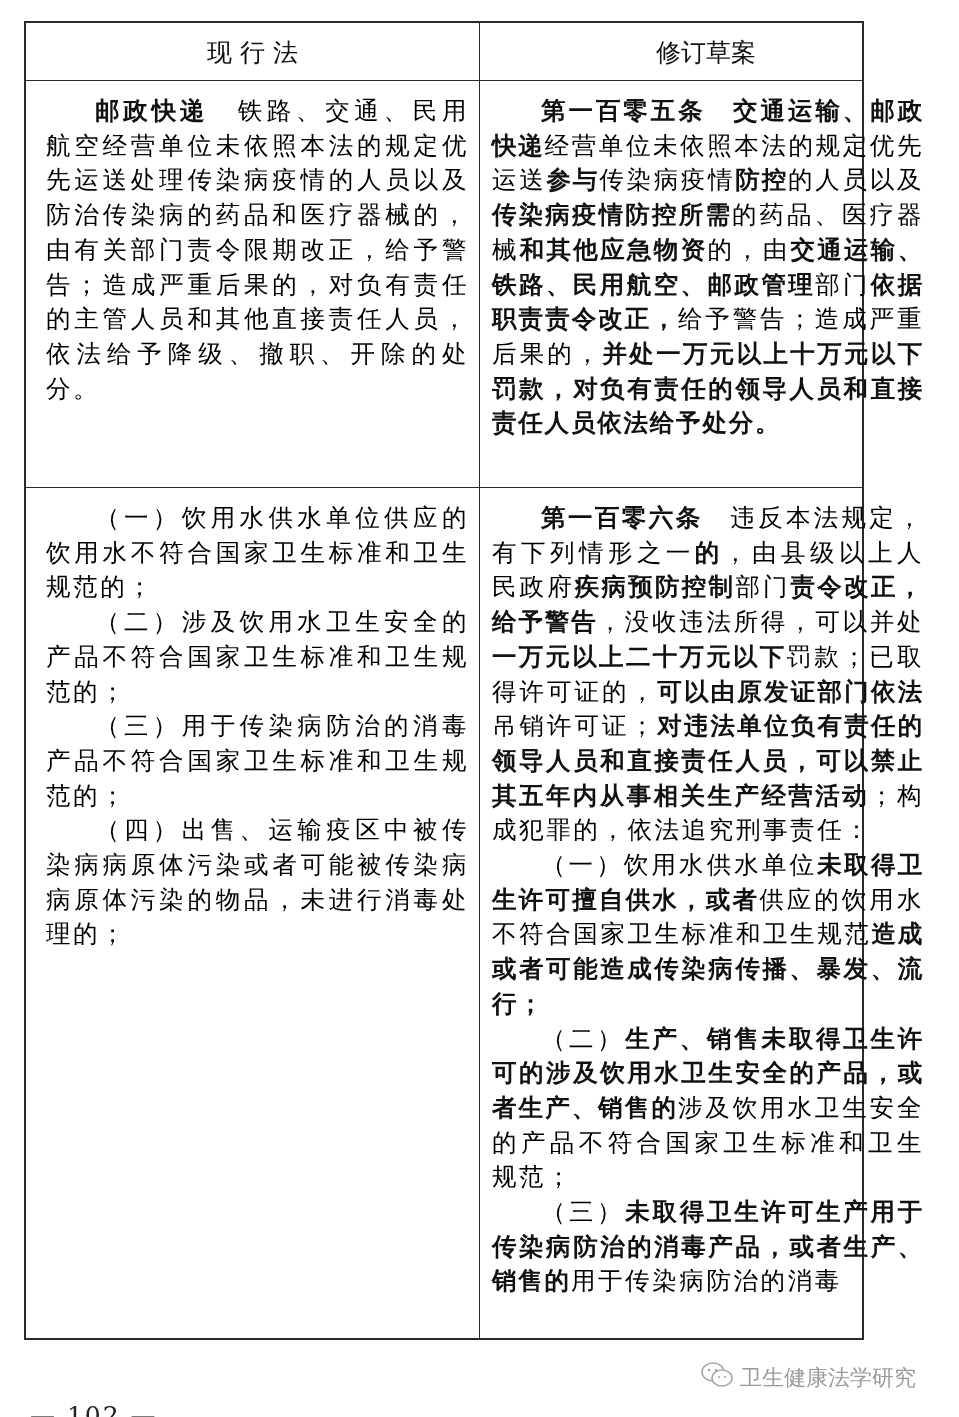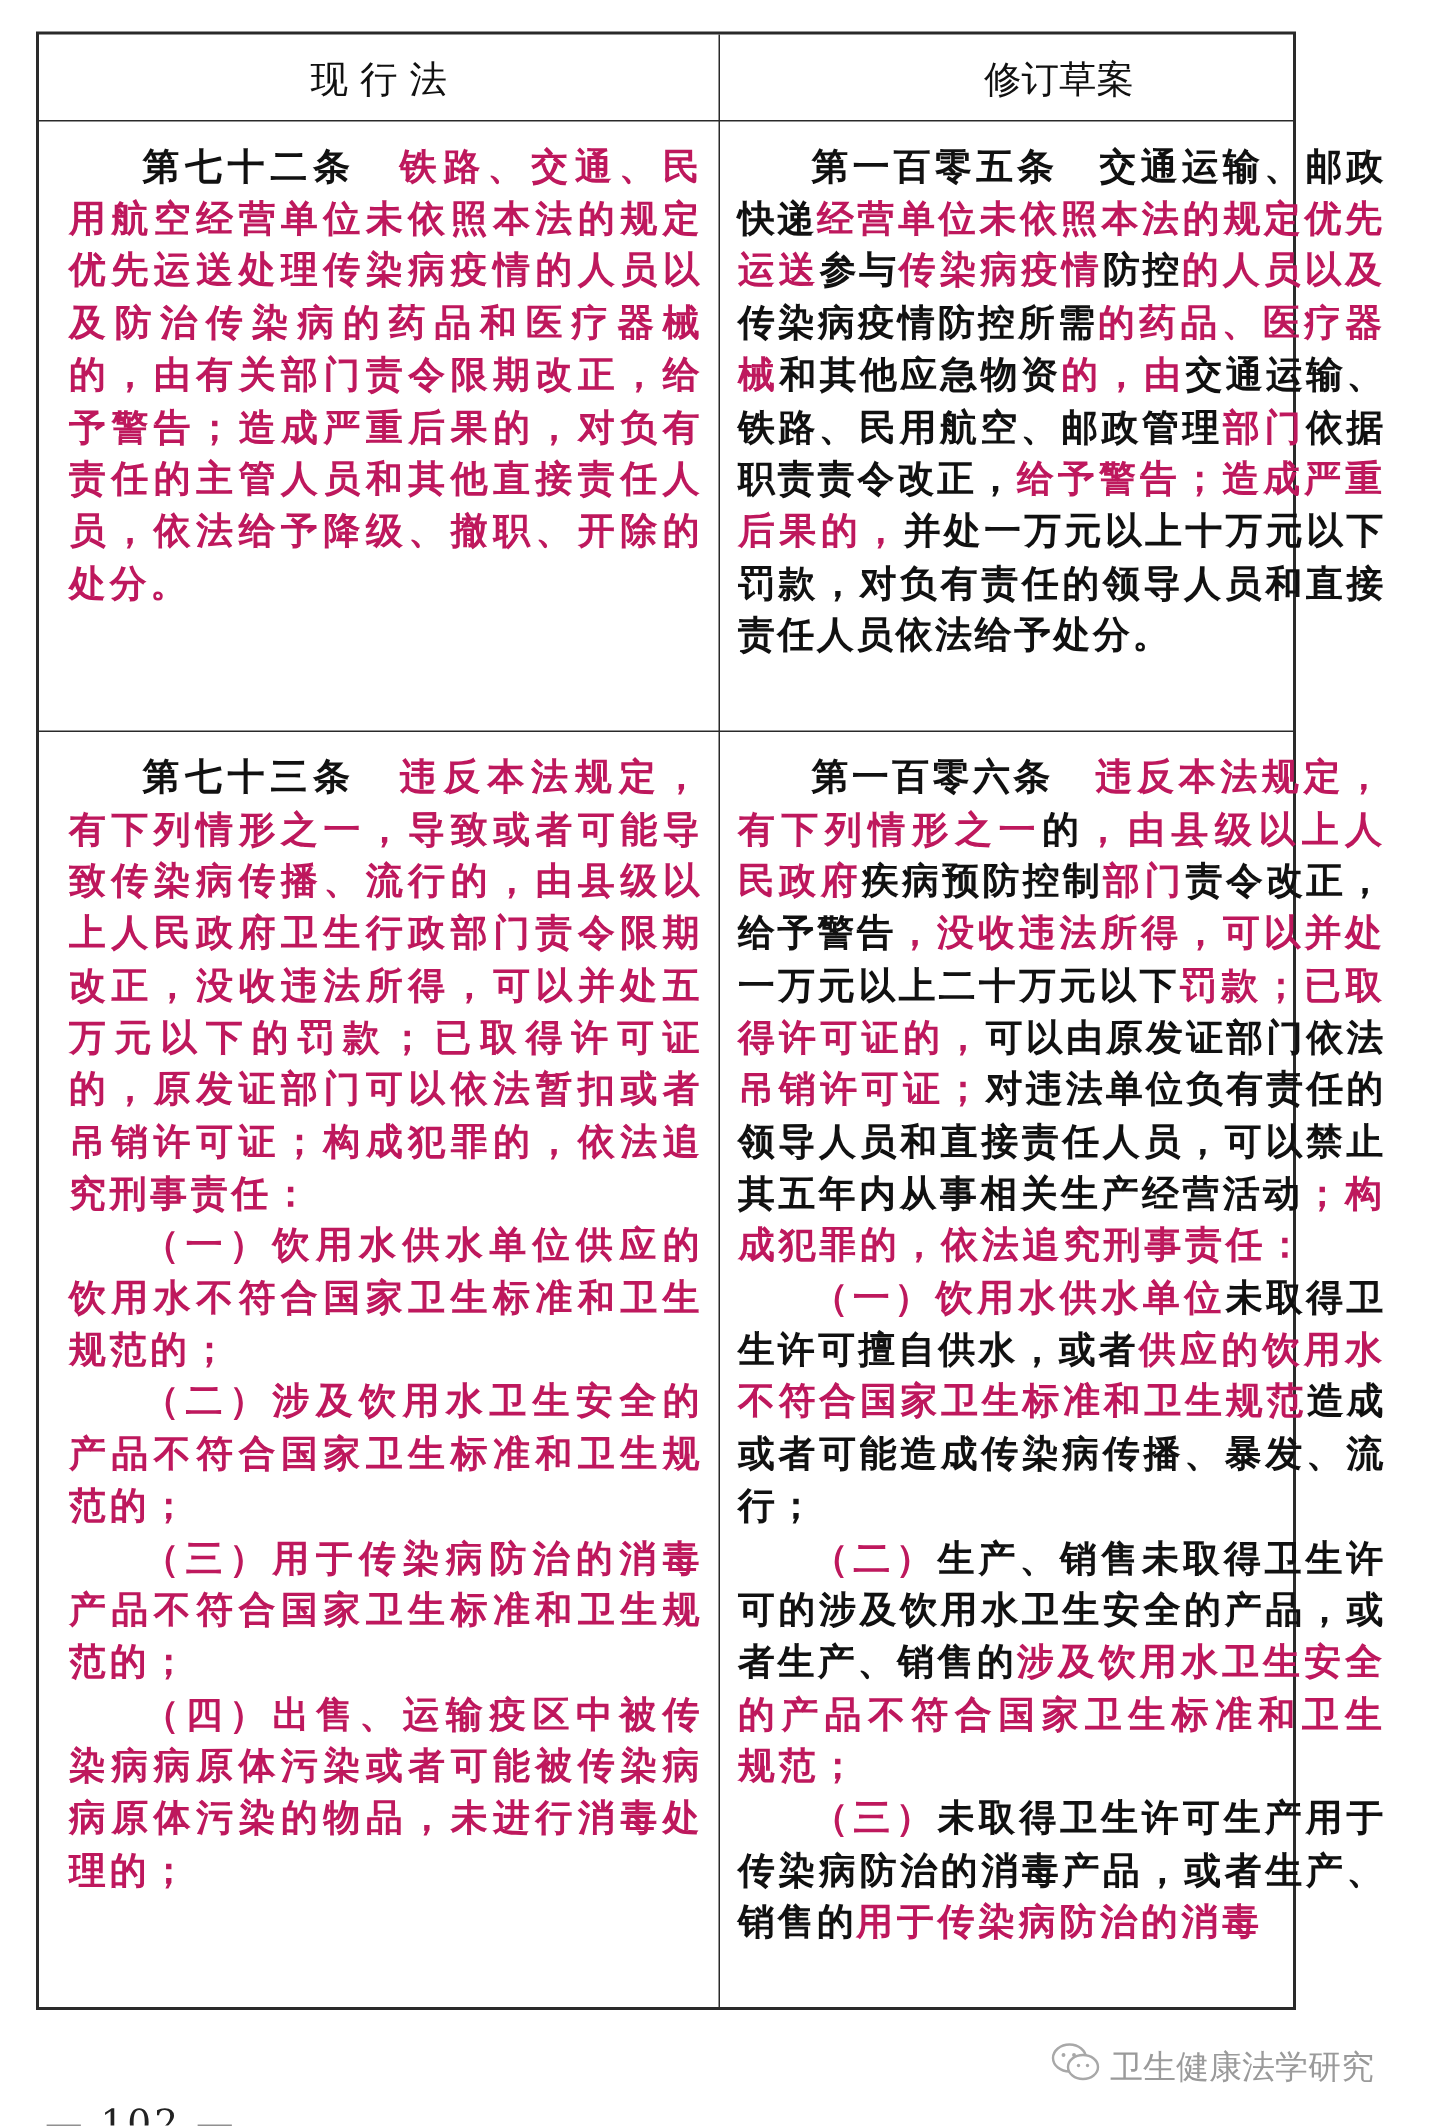--- a/index.html
+++ b/index.html
@@ -8,44 +8,43 @@
   .table { position:absolute; left:24px; top:21px; width:840px; height:1319px;
            border:2px solid #2a2a2a; box-sizing:border-box; }
   .vline { position:absolute; left:453px; top:0; bottom:0; width:1px; background:#2a2a2a; }
   .hline { position:absolute; left:0; right:0; height:1px; background:#2a2a2a; }
   .hdr { position:absolute; top:0; height:58px; display:flex; align-items:center; justify-content:center;
          font-family:"DejaVu Sans", "Liberation Sans", sans-serif; font-size:25px; font-weight:normal; color:#111; }
   .cell { position:absolute; box-sizing:border-box; font-size:24.5px; line-height:34.7px;
           text-align:justify; text-align-last:left; letter-spacing:2.6px; }
   .cell p { margin:0; text-indent:2em; }
   .b { font-family:"DejaVu Sans", "Liberation Sans", sans-serif; font-weight:bold; color:#111; letter-spacing:1.8px; }
-  .g { color:#be185d;font-weight:bold; }
+  .g { color:#000000; }
   .footer-page { position:absolute; left:30px; top:1365px; font-size:25px; color:#222; letter-spacing:2px;margin-top:36px; }
   .footer-brand { position:absolute; left:700px; top:1361px; font-family:"DejaVu Sans", "Liberation Sans", sans-serif;
                   font-size:22px; color:#9a9a9a; display:flex; align-items:center; gap:6px;text-align:right; }
 </style>
 </head>
 <body>
 
 <div class="table">
   <div class="vline"></div>
   <div class="hline" style="top:57px"></div>
   <div class="hline" style="top:464px"></div>
 
   <div class="hdr" style="left:0;width:453px;">现 行 法</div>
   <div class="hdr" style="left:454px;width:452px;">修订草案</div>
 
   <div class="cell" style="left:20px;top:71px;width:423px;">
-      <p><span class="b">第七十二条</span><span class="g">　铁路、交通、民用航空经营单位未依照本法的规定优先运送处理传染病疫情的人员以及防治传染病的药品和医疗器械的，由有关部门责令限期改正，给予警告；造成严重后果的，对负有责任的主管人员和其他直接责任人员，依法给予降级、撤职、开除的处分。</span></p>
+      <p><span class="b">邮政快递</span><span class="g">　铁路、交通、民用航空经营单位未依照本法的规定优先运送处理传染病疫情的人员以及防治传染病的药品和医疗器械的，由有关部门责令限期改正，给予警告；造成严重后果的，对负有责任的主管人员和其他直接责任人员，依法给予降级、撤职、开除的处分。</span></p>
     </div>
   <div class="cell" style="left:466px;top:71px;width:432px;">
       <p><span class="b">第一百零五条　交通运输、邮政快递</span><span class="g">经营单位未依照本法的规定优先运送</span><span class="b">参与</span><span class="g">传染病疫情</span><span class="b">防控</span><span class="g">的人员以及</span><span class="b">传染病疫情防控所需</span><span class="g">的药品、医疗器械</span><span class="b">和其他应急物资</span><span class="g">的，由</span><span class="b">交通运输、铁路、民用航空、邮政管理</span><span class="g">部门</span><span class="b">依据职责责令改正，</span><span class="g">给予警告；造成严重后果的，</span><span class="b">并处一万元以上十万元以下罚款，对负有责任的领导人员和直接责任人员依法给予处分。</span></p>
     </div>
   <div class="cell" style="left:20px;top:478px;width:423px;">
-      <p><span class="b">第七十三条</span><span class="g">　违反本法规定，有下列情形之一，导致或者可能导致传染病传播、流行的，由县级以上人民政府卫生行政部门责令限期改正，没收违法所得，可以并处五万元以下的罚款；已取得许可证的，原发证部门可以依法暂扣或者吊销许可证；构成犯罪的，依法追究刑事责任：</span></p>
       <p><span class="g">（一）饮用水供水单位供应的饮用水不符合国家卫生标准和卫生规范的；</span></p>
       <p><span class="g">（二）涉及饮用水卫生安全的产品不符合国家卫生标准和卫生规范的；</span></p>
       <p><span class="g">（三）用于传染病防治的消毒产品不符合国家卫生标准和卫生规范的；</span></p>
       <p><span class="g">（四）出售、运输疫区中被传染病病原体污染或者可能被传染病病原体污染的物品，未进行消毒处理的；</span></p>
     </div>
   <div class="cell" style="left:466px;top:478px;width:432px;">
       <p><span class="b">第一百零六条</span><span class="g">　违反本法规定，有下列情形之一</span><span class="b">的</span><span class="g">，由县级以上人民政府</span><span class="b">疾病预防控制</span><span class="g">部门</span><span class="b">责令改正，给予警告</span><span class="g">，没收违法所得，可以并处</span><span class="b">一万元以上二十万元以下</span><span class="g">罚款；已取得许可证的，</span><span class="b">可以由原发证部门依法</span><span class="g">吊销许可证；</span><span class="b">对违法单位负有责任的领导人员和直接责任人员，可以禁止其五年内从事相关生产经营活动</span><span class="g">；构成犯罪的，依法追究刑事责任：</span></p>
       <p><span class="g">（一）饮用水供水单位</span><span class="b">未取得卫生许可擅自供水，或者</span><span class="g">供应的饮用水不符合国家卫生标准和卫生规范</span><span class="b">造成或者可能造成传染病传播、暴发、流行；</span></p>
       <p><span class="g">（二）</span><span class="b">生产、销售未取得卫生许可的涉及饮用水卫生安全的产品，或者生产、销售的</span><span class="g">涉及饮用水卫生安全的产品不符合国家卫生标准和卫生规范；</span></p>
       <p><span class="g">（三）</span><span class="b">未取得卫生许可生产用于传染病防治的消毒产品，或者生产、销售的</span><span class="g">用于传染病防治的消毒</span></p>

